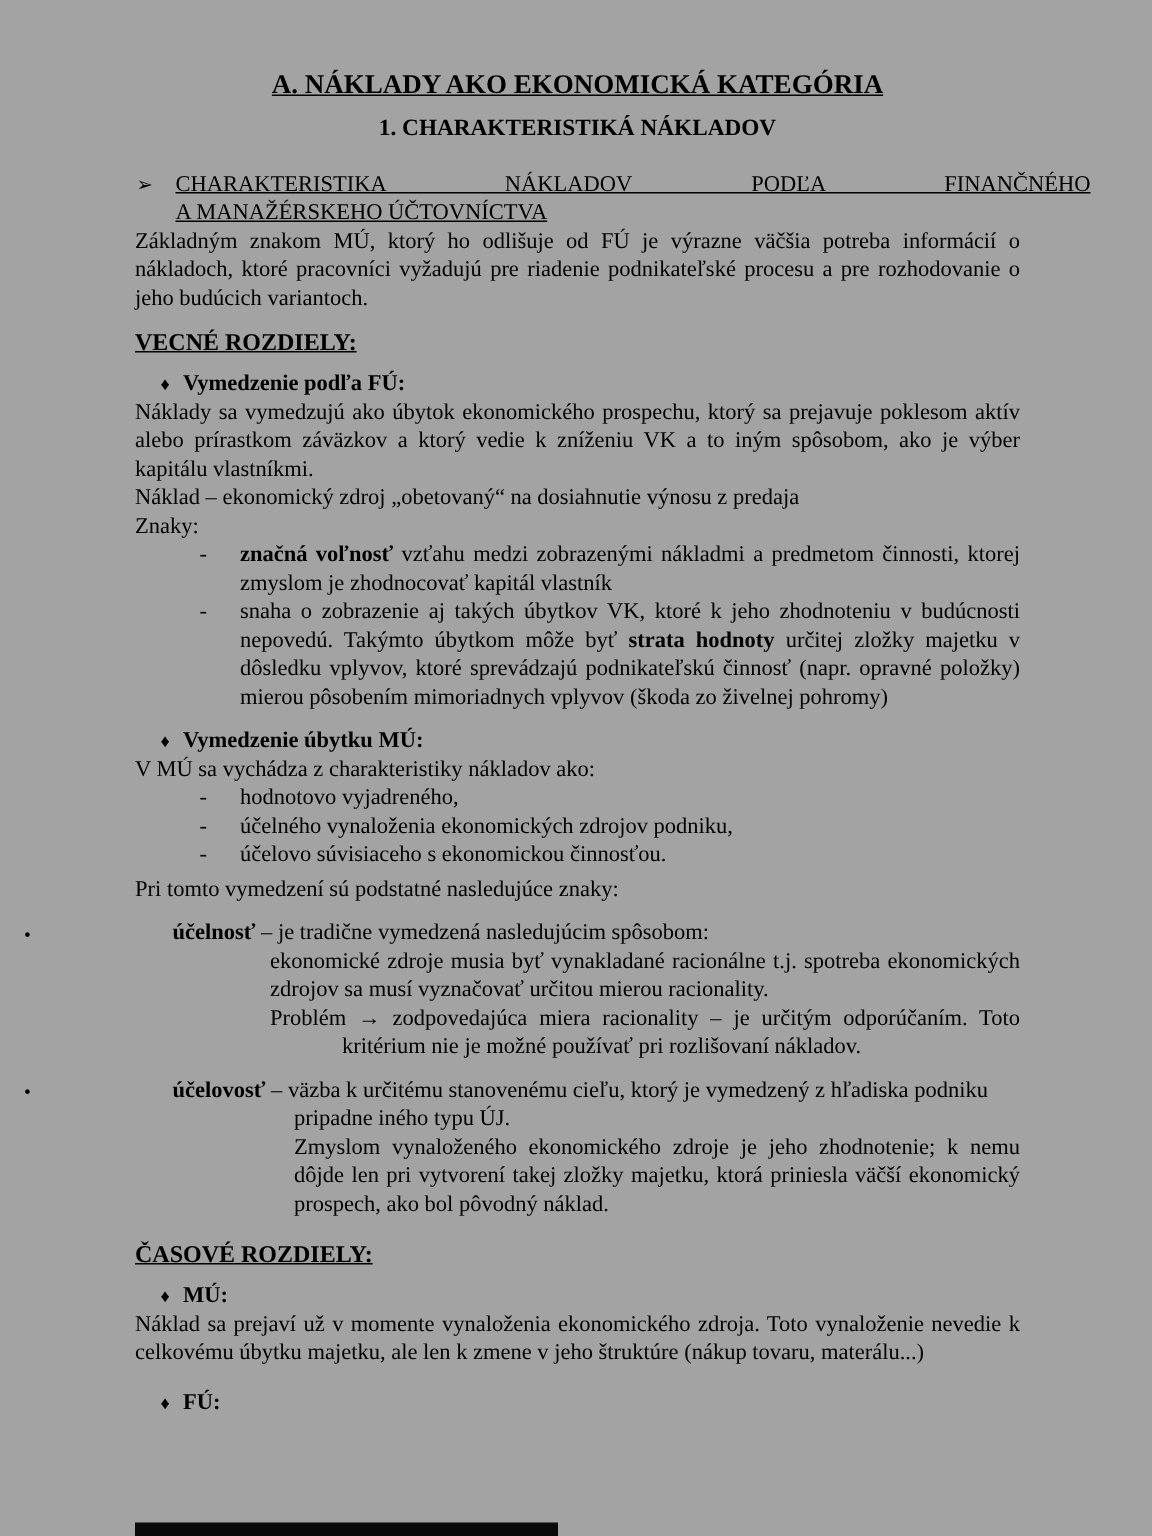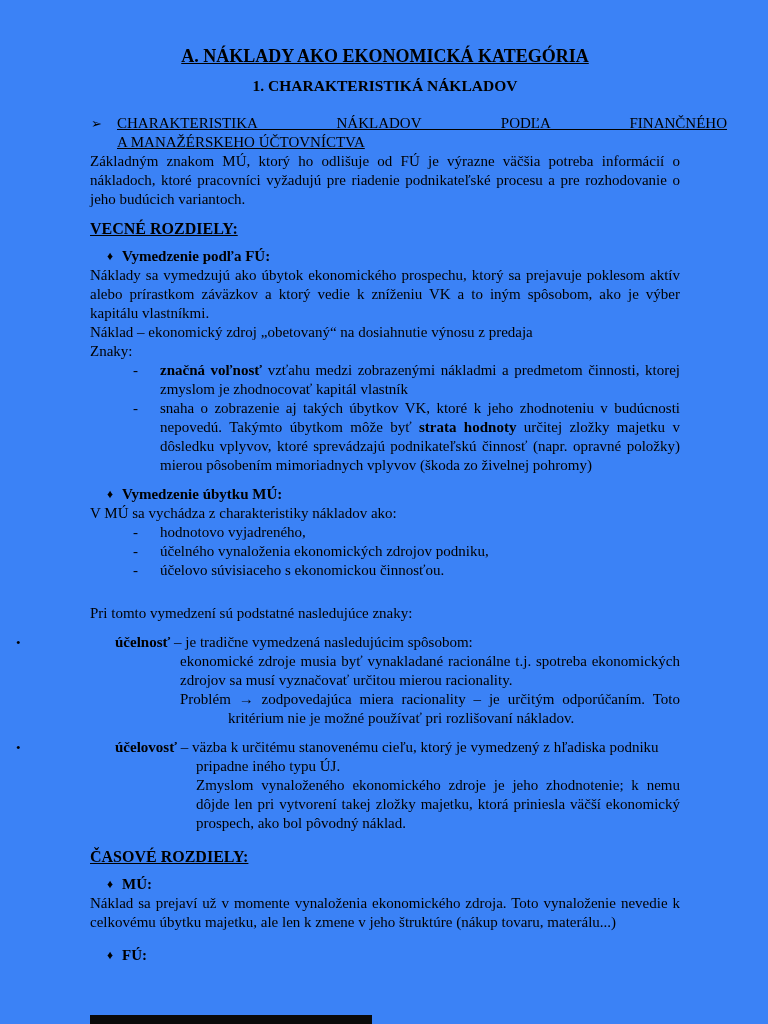--- a/index.html
+++ b/index.html
@@ -4,21 +4,21 @@
 <style>
   html, body {
     margin: 0;
     padding: 0;
     background: #ffffff;
   }
   .page {
     position: relative;
     width: 768px;
     height: 1024px;
-    background: #3b82f6;
+    background: #a3a3a3;
     color: #000000;
     font-family: "Liberation Serif", serif;
     font-size: 15px;
     line-height: 19px;
     padding: 45px 88px 0 90px;
     box-sizing: border-box;
     overflow: hidden;
   }
   .title {
     font-size: 18px;
@@ -67,21 +67,21 @@
 
   
   .diamond-item { position: relative; padding-left: 32px; }
   .diamond-item.spaced { margin-top: 10px; }
   .marker-diamond { position: absolute; left: 17px; top: 0; font-size: 12px; }
 
   
   .dash-item { position: relative; padding-left: 70px; }
   .marker-dash { position: absolute; left: 43px; top: 0; }
 
-  .outro-line { margin-top: 24px; margin-bottom: 10px; }
+  .outro-line { margin-top: 4px; margin-bottom: 10px; }
 
   
   .bullet-item { position: relative; padding-left: 106px; text-indent: -81px; }
   .bullet-item.spaced { margin-top: 10px; }
   .marker-bullet { position: absolute; left: 7px; top: 0; font-size: 13px; }
 
   .indent-a { margin-left: 90px; text-align: justify; }
   .indent-a2 { margin-left: 90px; padding-left: 48px; text-indent: -48px; text-align: justify; }
   .indent-b { margin-left: 106px; text-align: justify; }
 

